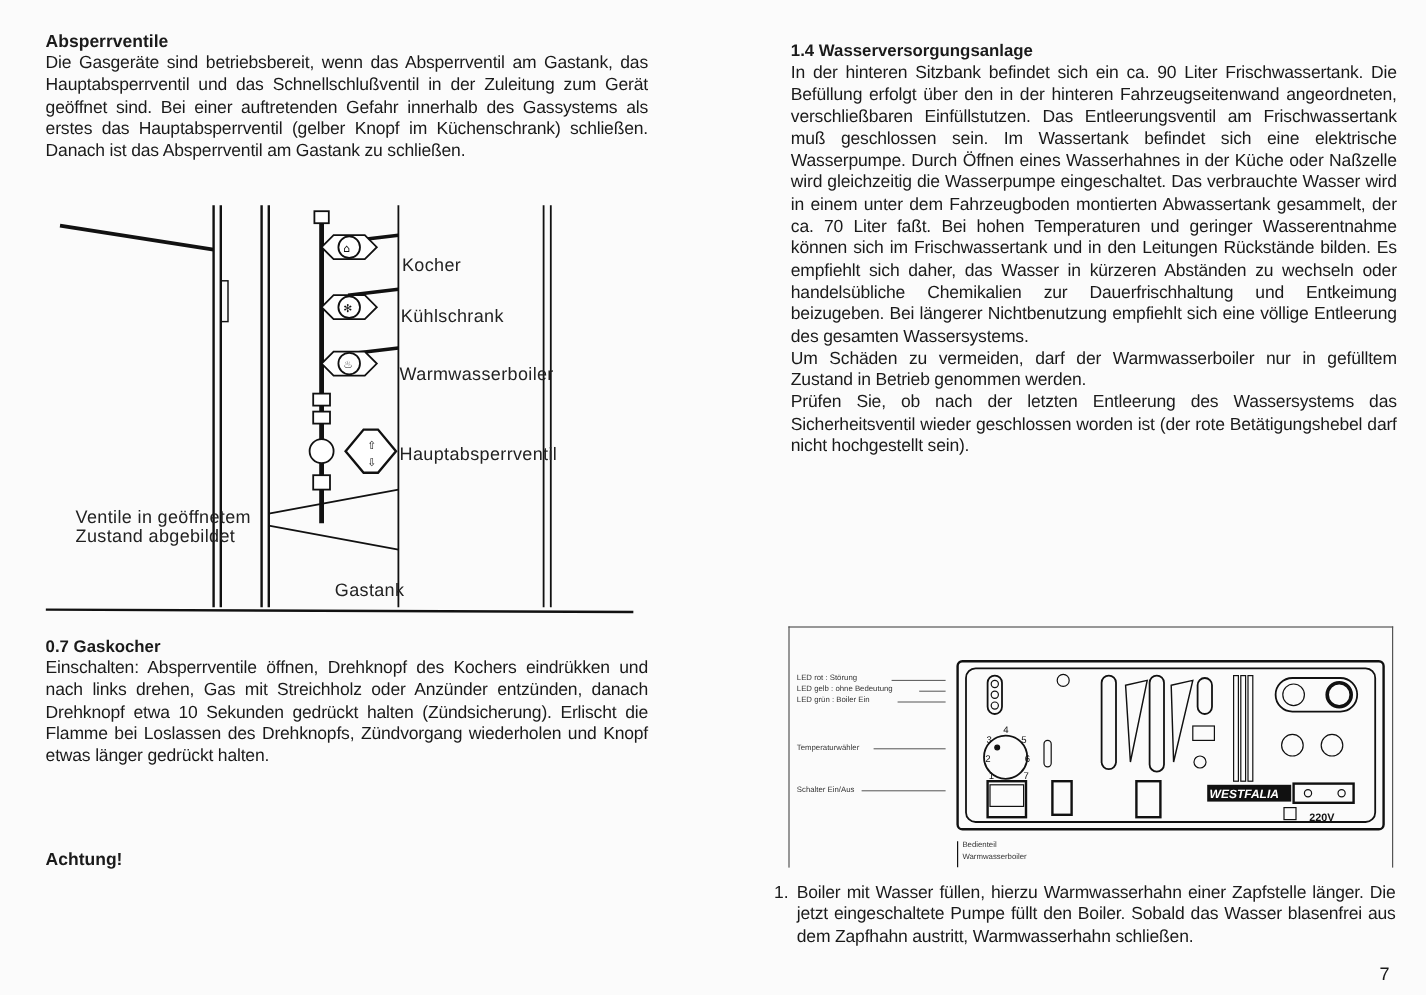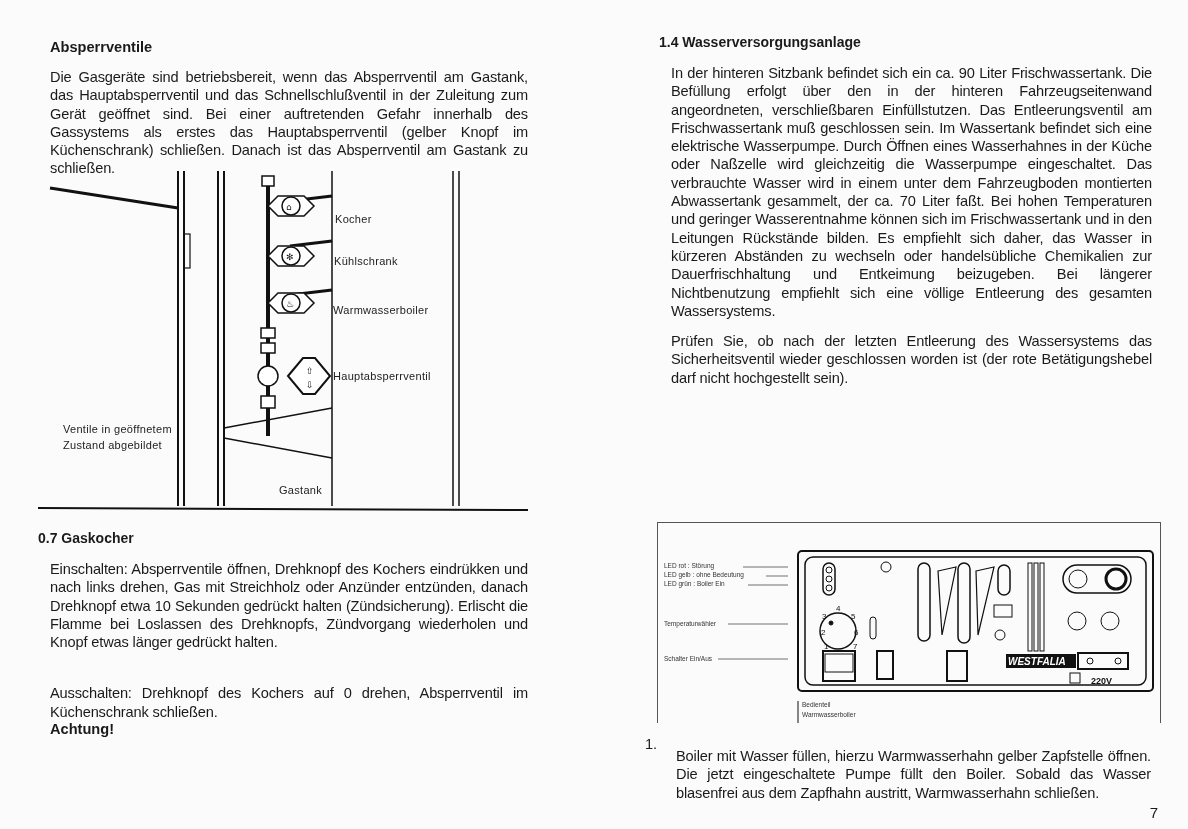--- a/index.html
+++ b/index.html
@@ -3,27 +3,27 @@
 <meta charset="utf-8">
 <style>
   html, body { margin:0; padding:0; }
   body {
     width:1188px; height:829px; background:#fbfbfb; position:relative; overflow:hidden;
     font-family:"Liberation Sans", sans-serif; color:#1a1a1a;
   }
   .col { position:absolute; }
   .left { left:38px; top:26px; width:502px; }
   .right { left:659px; top:32px; width:505px; }
-  p { margin:12px; font-size:14.6px; line-height:18.3px; text-align:justify; letter-spacing:-0.15px; }
-  .h-small { font-weight:bold; font-size:14.6px; line-height:18px; margin:12px; }
+  p { margin:0; font-size:14.6px; line-height:18.3px; text-align:justify; letter-spacing:-0.15px; }
+  .h-small { font-weight:bold; font-size:14.6px; line-height:18px; margin:0; }
   .h-sec { font-weight:bold; font-size:14px; line-height:20px; margin:0; }
   .gap { height:9px; }
   .figure1 { position:absolute; left:38px; top:168px; width:490px; height:348px; }
   .figure1 svg { width:100%; height:100%; }
-  .fig-label { position:absolute; font-size:11px; color:#222; white-space:nowrap; letter-spacing:0.3px; }
+  .fig-label { position:absolute; font-size:15px; color:#222; white-space:nowrap; letter-spacing:0.3px; }
   .gaskocher { position:absolute; left:38px; top:528px; width:502px; }
   .achtung { position:absolute; left:38px; top:708px; width:502px; }
   .fig2 { position:absolute; left:657px; top:522px; width:502px; height:200px; border:1px solid #555; border-bottom:none; }
   .fig2 svg { position:absolute; left:0; top:0; width:100%; height:100%; }
   .fig2 .leg { position:absolute; font-size:6.5px; color:#333; white-space:nowrap; }
   .list { position:absolute; left:645px; top:735px; width:518px; }
   .list-item { display:flex; }
   .list-num { width:19px; flex:0 0 19px; font-size:14.6px; line-height:18.3px; }
   .page-num { position:absolute; right:30px; top:804px; font-size:15px; }
 </style>
@@ -94,30 +94,30 @@
   <span class="fig-label" style="left:295px;top:202px">Hauptabsperrventil</span>
   <span class="fig-label" style="left:25px;top:255px">Ventile in geöffnetem</span>
   <span class="fig-label" style="left:25px;top:271px">Zustand abgebildet</span>
   <span class="fig-label" style="left:241px;top:316px">Gastank</span>
 </div>
 
 <div class="gaskocher">
   <h2 class="h-sec">0.7 Gaskocher</h2>
   <p>Einschalten: Absperrventile öffnen, Drehknopf des Kochers eindrükken und nach links drehen, Gas mit Streichholz oder Anzünder entzünden, danach Drehknopf etwa 10 Sekunden gedrückt halten (Zündsicherung). Erlischt die Flamme bei Loslassen des Drehknopfs, Zündvorgang wiederholen und Knopf etwas länger gedrückt halten.</p>
   <div class="gap"></div>
-  <p>Ausschalten: Drehknopf des Kochers auf 0 drehen, Absperrventil im Küchenschrank schließen.</p>
 </div>
 
 <div class="achtung">
   <h3 class="h-small">Achtung!</h3>
 </div>
 
 <div class="col right">
   <h2 class="h-sec">1.4 Wasserversorgungsanlage</h2>
   <p>In der hinteren Sitzbank befindet sich ein ca. 90 Liter Frischwassertank. Die Befüllung erfolgt über den in der hinteren Fahrzeugseitenwand angeordneten, verschließbaren Einfüllstutzen. Das Entleerungsventil am Frischwassertank muß geschlossen sein. Im Wassertank befindet sich eine elektrische Wasserpumpe. Durch Öffnen eines Wasserhahnes in der Küche oder Naßzelle wird gleichzeitig die Wasserpumpe eingeschaltet. Das verbrauchte Wasser wird in einem unter dem Fahrzeugboden montierten Abwassertank gesammelt, der ca. 70 Liter faßt. Bei hohen Temperaturen und geringer Wasserentnahme können sich im Frischwassertank und in den Leitungen Rückstände bilden. Es empfiehlt sich daher, das Wasser in kürzeren Abständen zu wechseln oder handelsübliche Chemikalien zur Dauerfrischhaltung und Entkeimung beizugeben. Bei längerer Nichtbenutzung empfiehlt sich eine völlige Entleerung des gesamten Wassersystems.</p>
+  <p>Um Schäden zu vermeiden, darf der Warmwasserboiler nur in gefülltem Zustand in Betrieb genommen werden.</p>
   <p>Prüfen Sie, ob nach der letzten Entleerung des Wassersystems das Sicherheitsventil wieder geschlossen worden ist (der rote Betätigungshebel darf nicht hochgestellt sein).</p>
 </div>
 
 <div class="fig2">
   <svg viewBox="0 0 502 200" preserveAspectRatio="none">
     <g stroke="#111" fill="none">
       <rect x="140" y="28" width="355" height="140" rx="4" stroke-width="2"></rect>
       <rect x="147" y="34" width="341" height="128" rx="8" stroke-width="1.5"></rect>
 
       <rect x="165" y="40" width="12" height="32" rx="6" stroke-width="1.5"></rect>
@@ -186,17 +186,17 @@
   <span class="leg" style="left:6px;top:57px">LED grün  : Boiler Ein</span>
   <span class="leg" style="left:6px;top:97px">Temperaturwähler</span>
   <span class="leg" style="left:6px;top:132px">Schalter Ein/Aus</span>
   <span class="leg" style="left:144px;top:178px">Bedienteil</span>
   <span class="leg" style="left:144px;top:188px">Warmwasserboiler</span>
 </div>
 
 <div class="list">
   <div class="list-item">
     <span class="list-num">1.</span>
-    <p>Boiler mit Wasser füllen, hierzu Warmwasserhahn gelber Zapfstelle öffnen. Die jetzt eingeschaltete Pumpe füllt den Boiler. Sobald das Wasser blasenfrei aus dem Zapfhahn austritt, Warmwasserhahn schließen.</p>
+    <p>Boiler mit Wasser füllen, hierzu Warmwasserhahn einer Zapfstelle länger. Die jetzt eingeschaltete Pumpe füllt den Boiler. Sobald das Wasser blasenfrei aus dem Zapfhahn austritt, Warmwasserhahn schließen.</p>
   </div>
 </div>
 
 <span class="page-num">7</span>
 
 </body></html>

